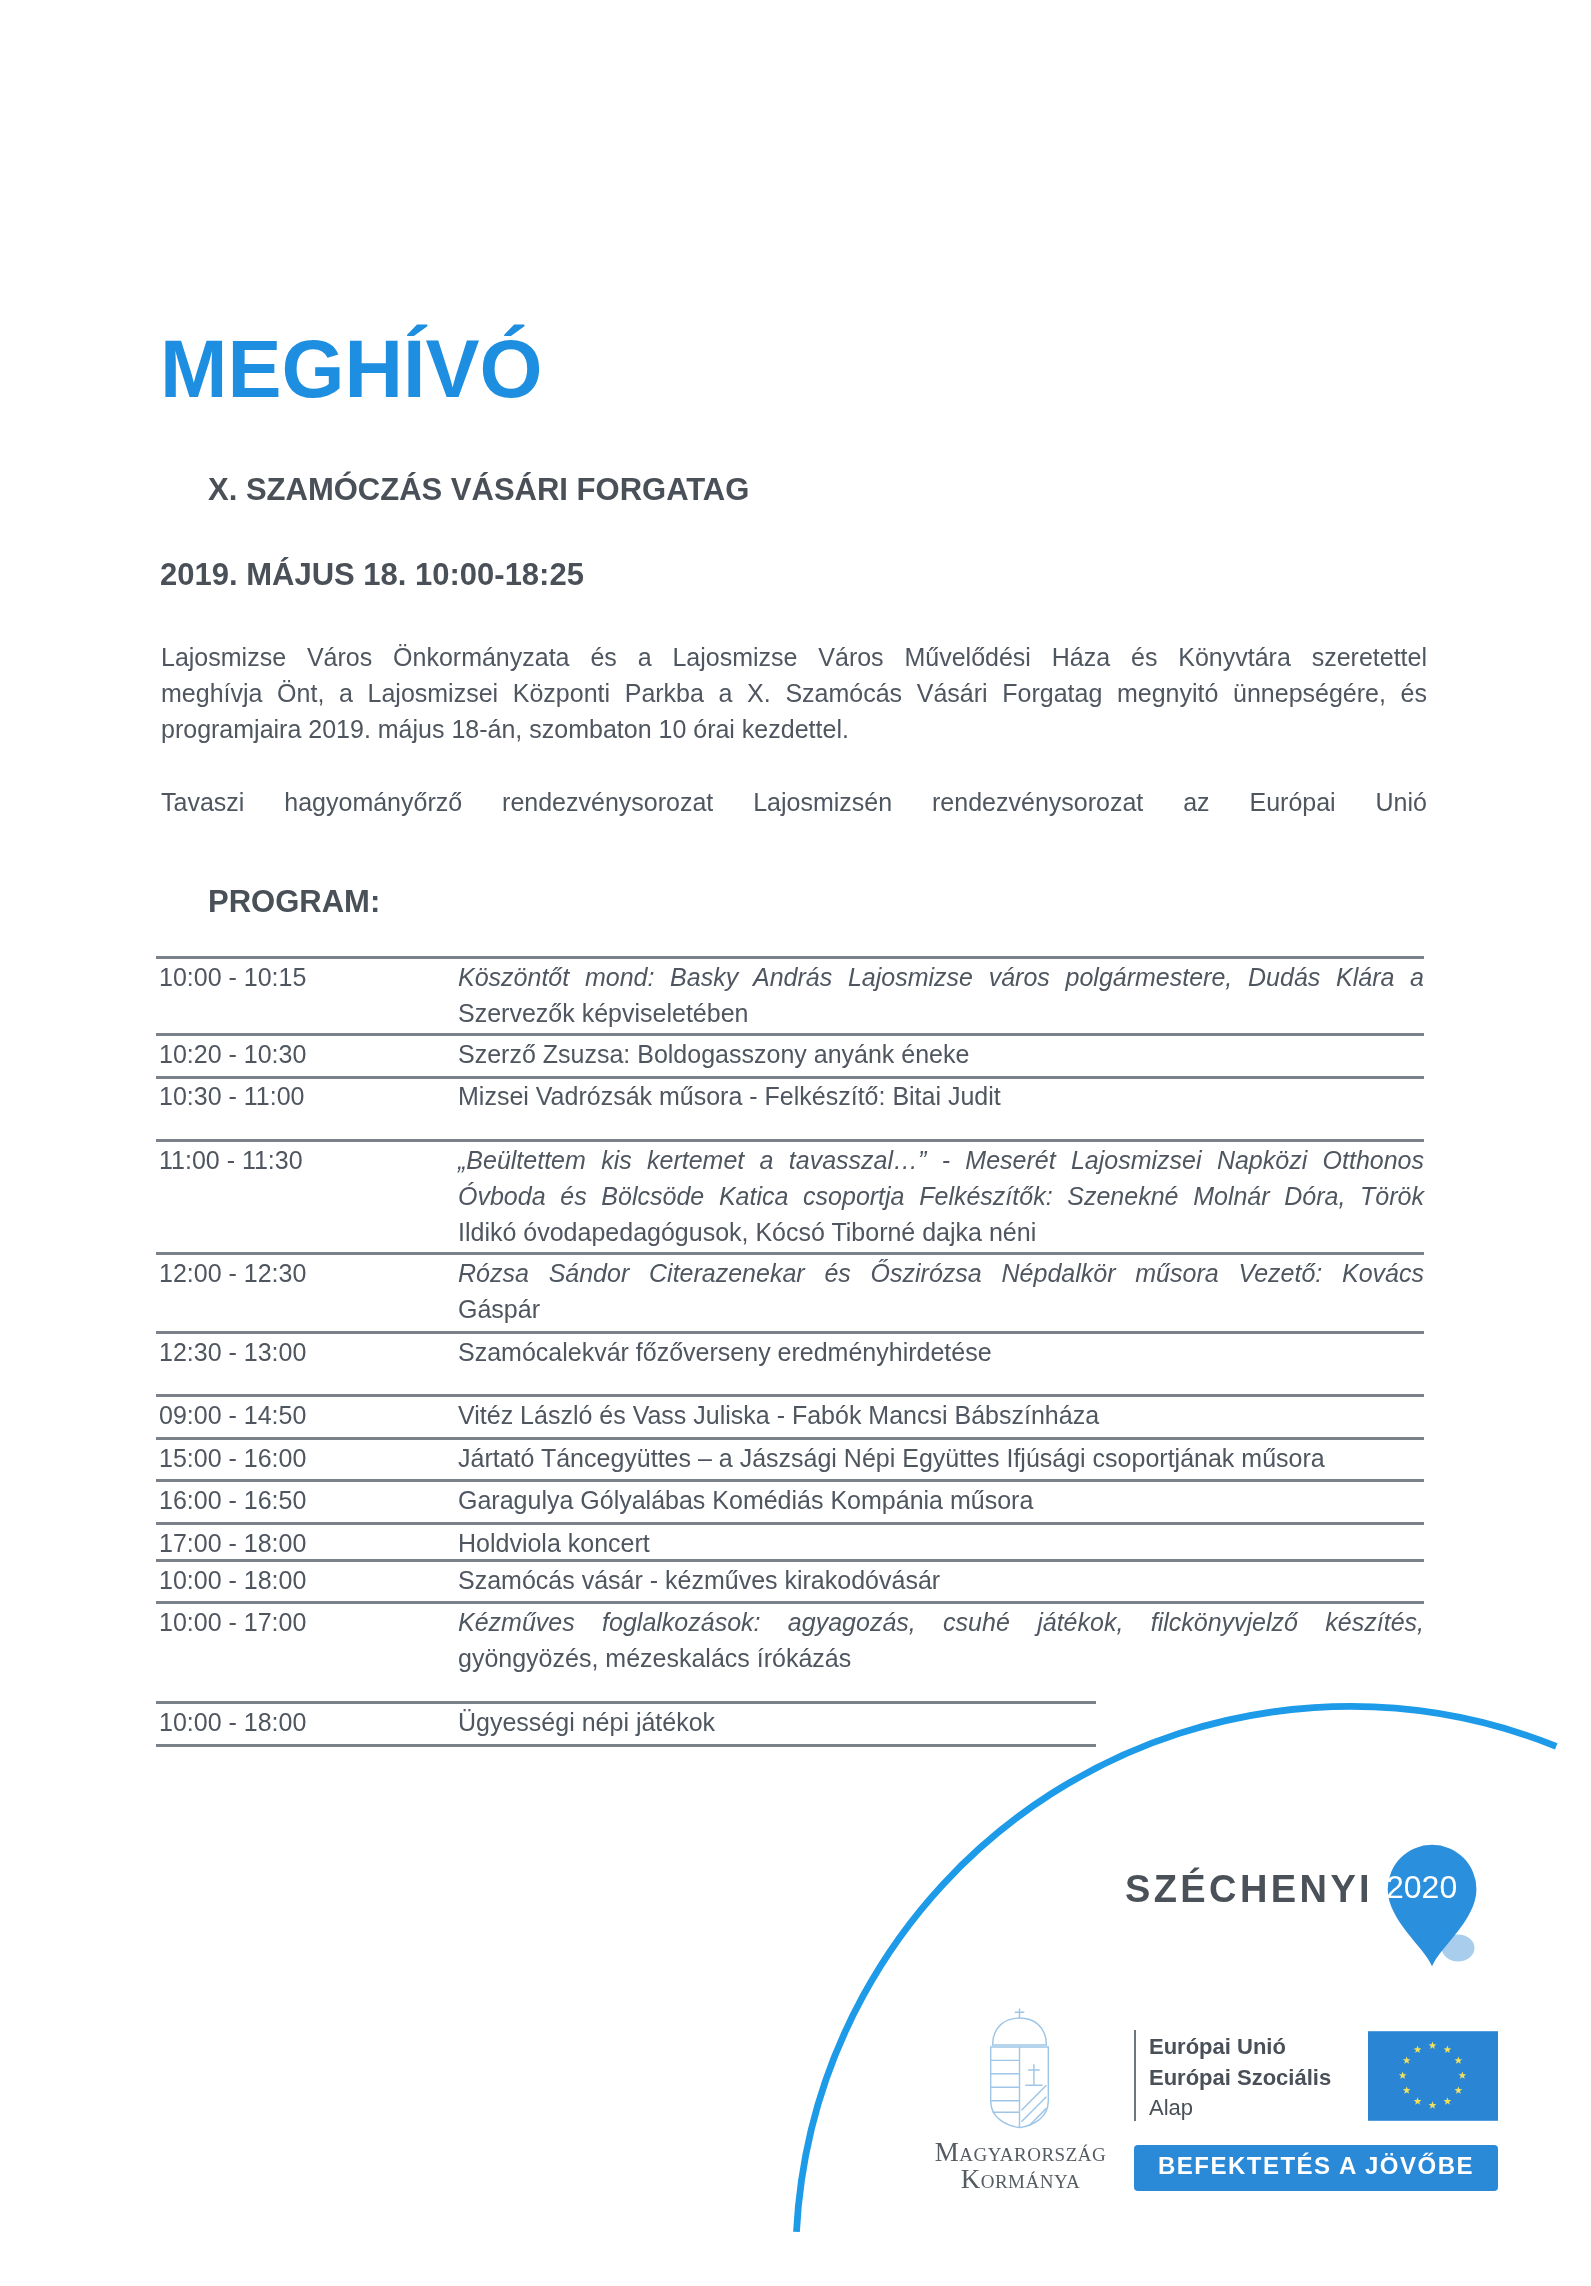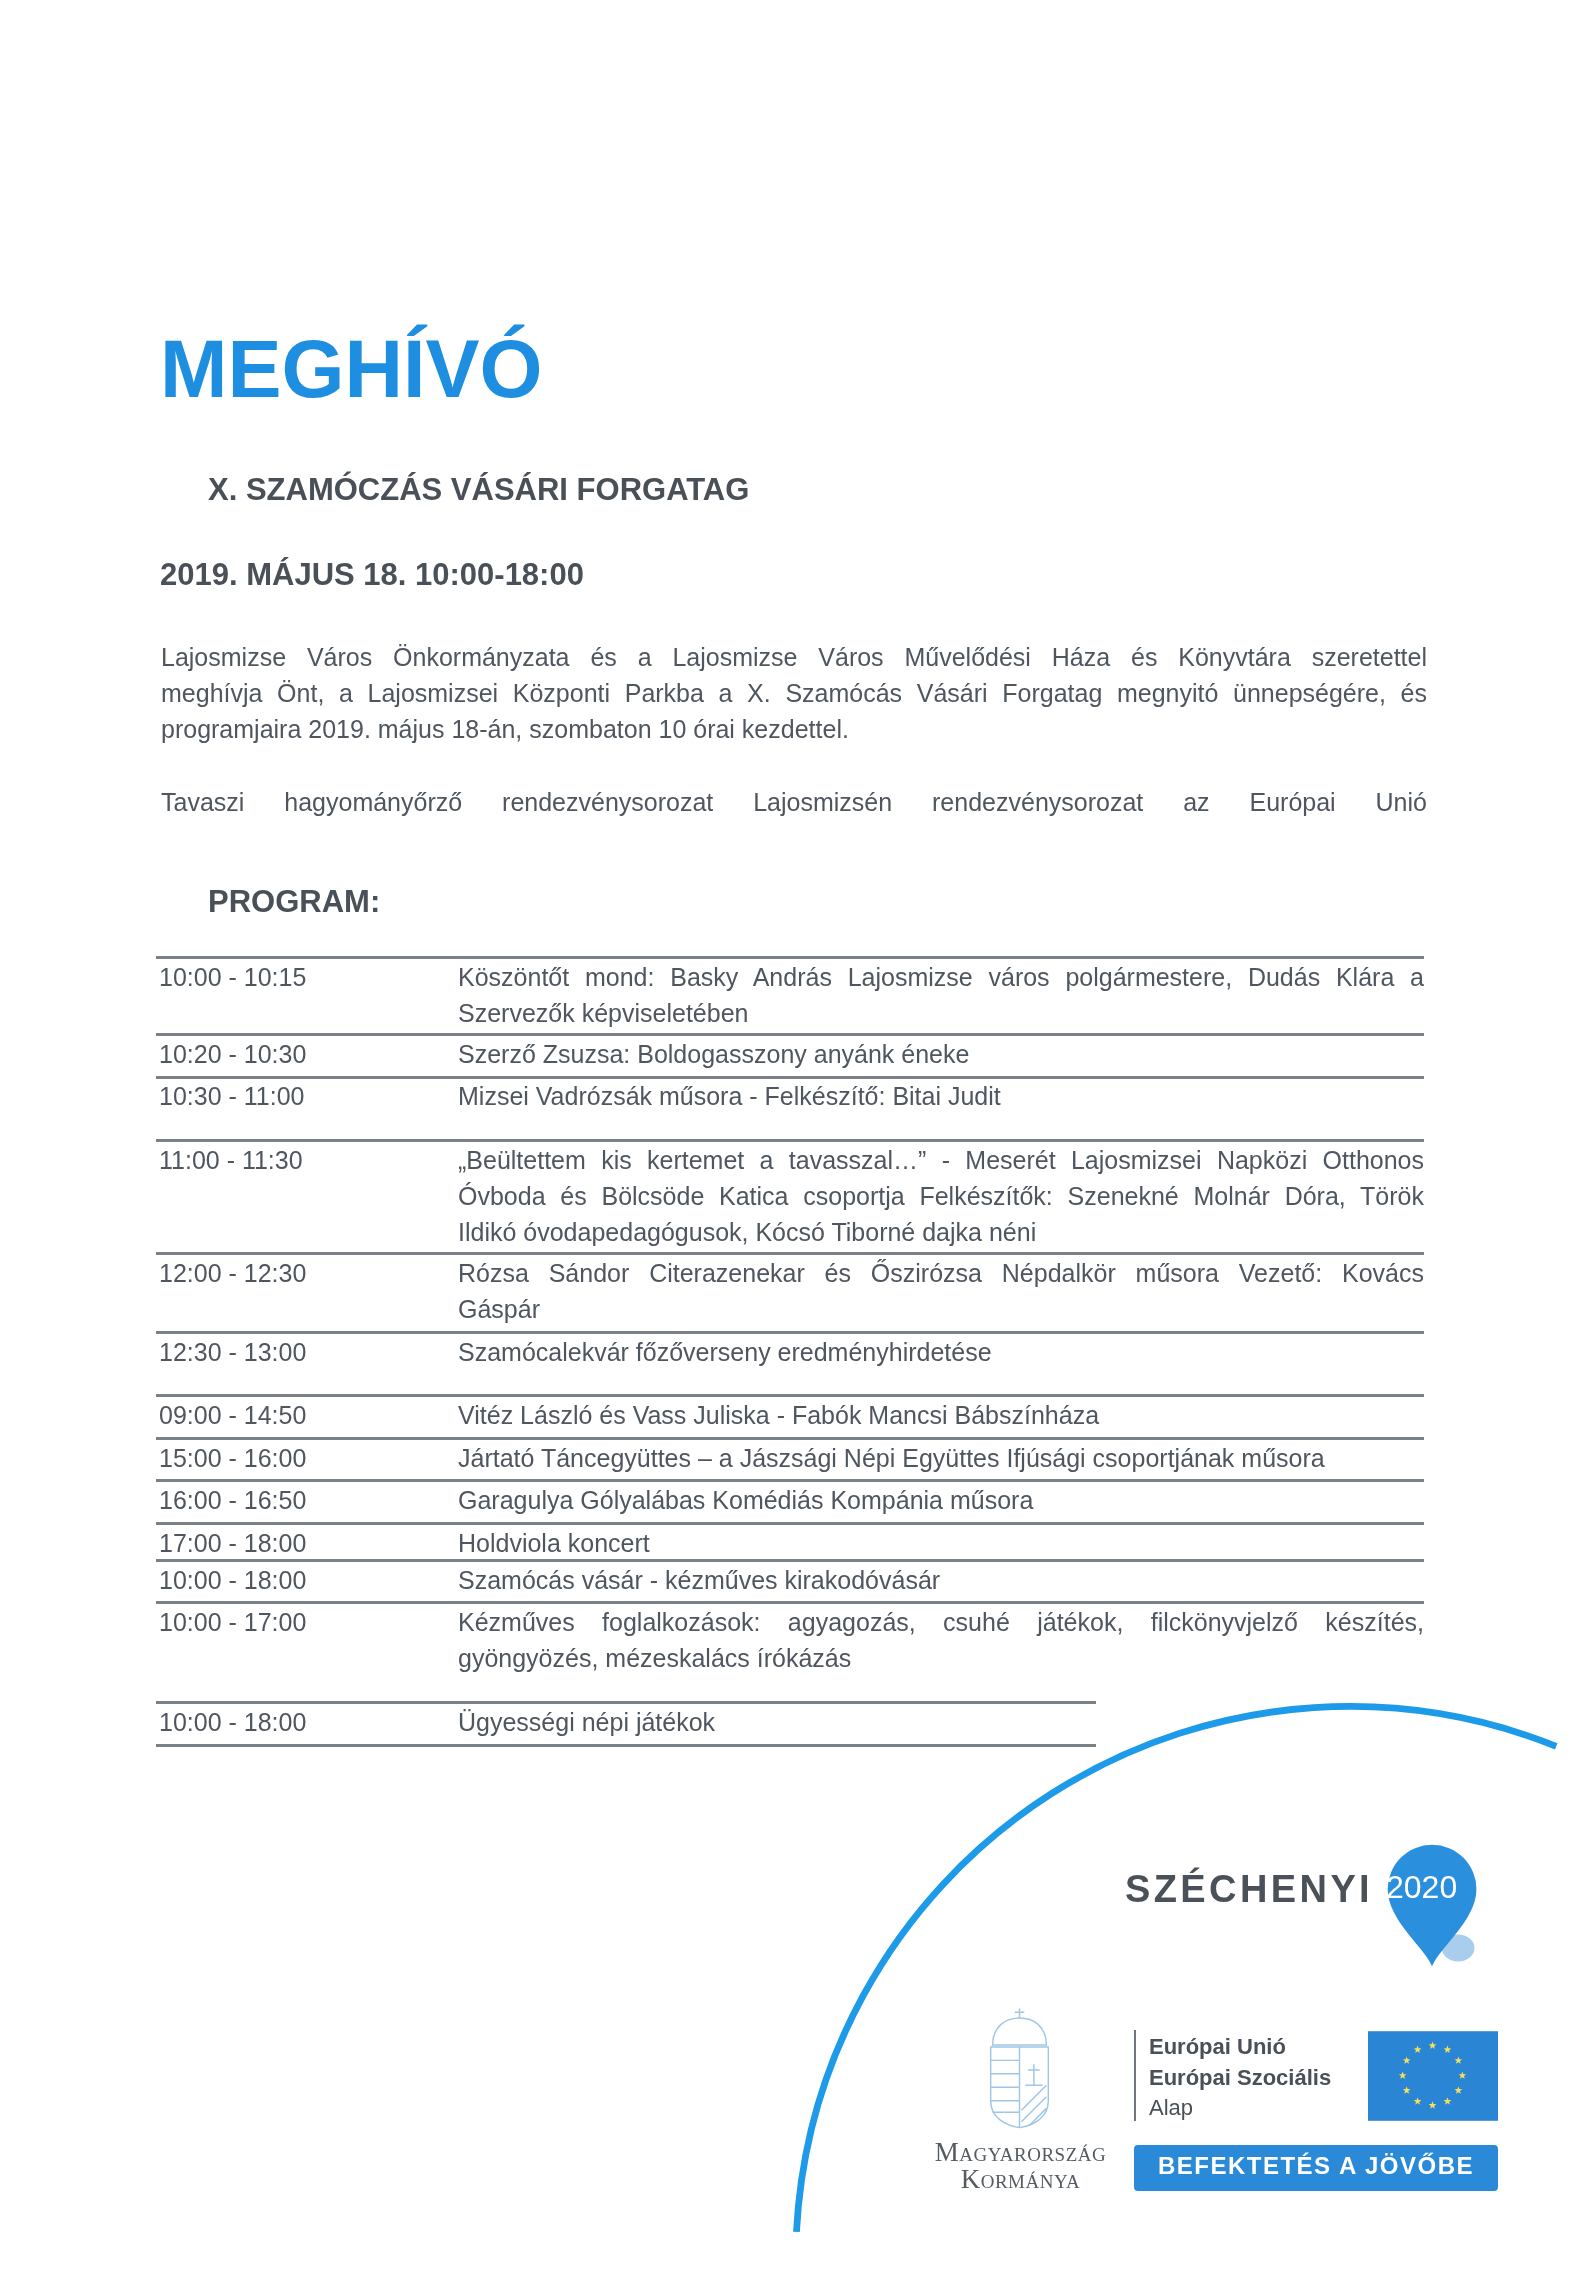--- a/index.html
+++ b/index.html
@@ -17,21 +17,21 @@
   .para .ln.just { text-align: justify; text-align-last: justify; white-space: normal; }
   .p1 { top: 639px; }
   .p2 { top: 784px; }
 
   .rule { position: absolute; left: 156px; width: 1268px; height: 2.9px; background: #7a8188; }
   .rule.short { width: 940px; }
   .row { position: absolute; left: 159px; width: 1265px; font-size: 25px; line-height: 36px; color: #4f5660; }
   .row .time { position: absolute; left: 0; top: 0; white-space: nowrap; }
   .row .desc { position: absolute; left: 299px; top: 0; width: 966px; }
   .row .desc .ln { white-space: nowrap; }
-  .row .desc .ln.just { text-align: justify; text-align-last: justify; white-space: normal; }
+  .row .desc .ln.just { text-align: justify; text-align-last: justify; white-space: normal; font-style: italic; }
 
   .arc { position: absolute; left: 0; top: 0; }
 
   .szechenyi { left: 1125px; top: 1870px; font-size: 38px; font-weight: bold; letter-spacing: 3.4px;
                color: #4b5158; line-height: 1; white-space: nowrap; }
   .pin { left: 1376px; top: 1839px; }
   .pin-year { left: 1386px; top: 1871px; width: 93px; text-align: left; font-size: 32px;
               color: #ffffff; line-height: 1; letter-spacing: 0px; }
 
   .coat { left: 983px; top: 2006px; }
@@ -52,21 +52,21 @@
 </style>
 </head>
 <body>
 
 <svg class="arc" width="1591" height="2286" viewBox="0 0 1648 2368">
   <path d="M 825 2312 A 574 574 0 0 1 1612 1809" fill="none" stroke="#1e9be8" stroke-width="7" stroke-linecap="butt"></path>
 </svg>
 
 <div class="abs title">MEGHÍVÓ</div>
 <div class="abs heading h-event">X. SZAMÓCZÁS VÁSÁRI FORGATAG</div>
-<div class="abs heading h-date">2019. MÁJUS 18. 10:00-18:00</div>
+<div class="abs heading h-date">2019. MÁJUS 18. 10:00-18:25</div>
 
 <div class="abs para p1">
   <div class="ln just">Lajosmizse Város Önkormányzata és a Lajosmizse Város Művelődési Háza és Könyvtára szeretettel</div>
   <div class="ln just">meghívja Önt, a Lajosmizsei Központi Parkba a X. Szamócás Vásári Forgatag megnyitó ünnepségére, és</div>
   <div class="ln">programjaira 2019. május 18-án, szombaton 10 órai kezdettel.</div>
 </div>
 <div class="abs para p2">
   <div class="ln just">Tavaszi hagyományőrző rendezvénysorozat Lajosmizsén rendezvénysorozat az Európai Unió</div>
 </div>
 

